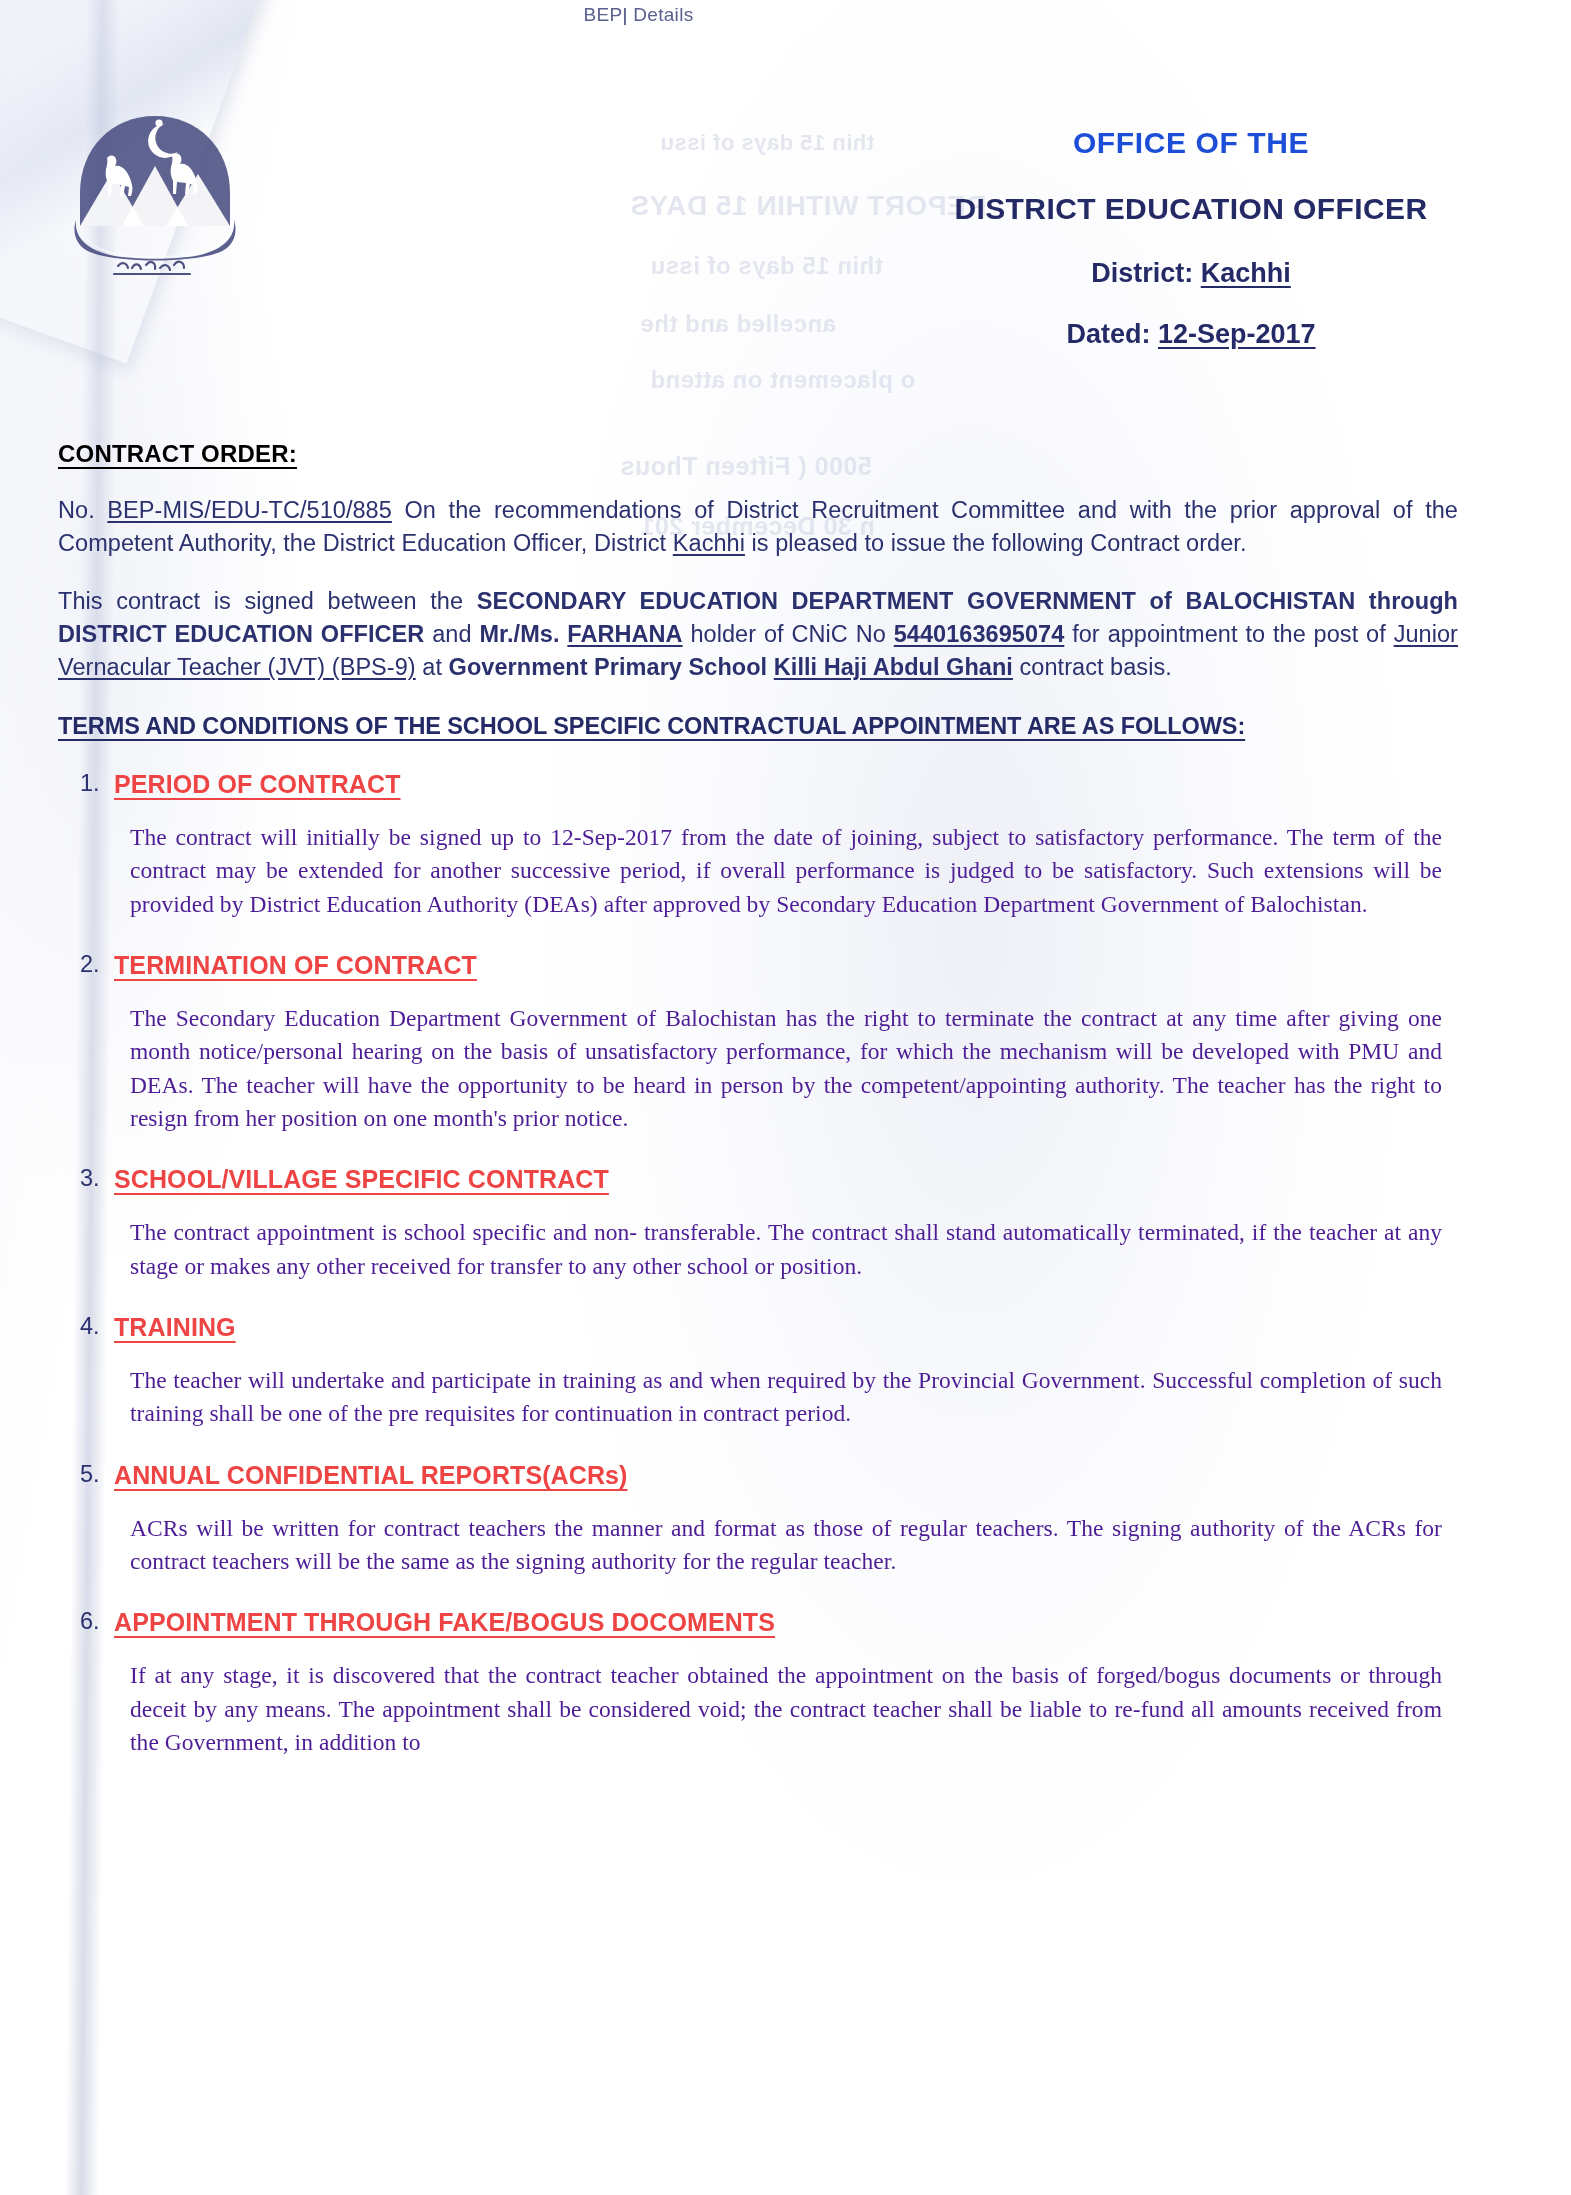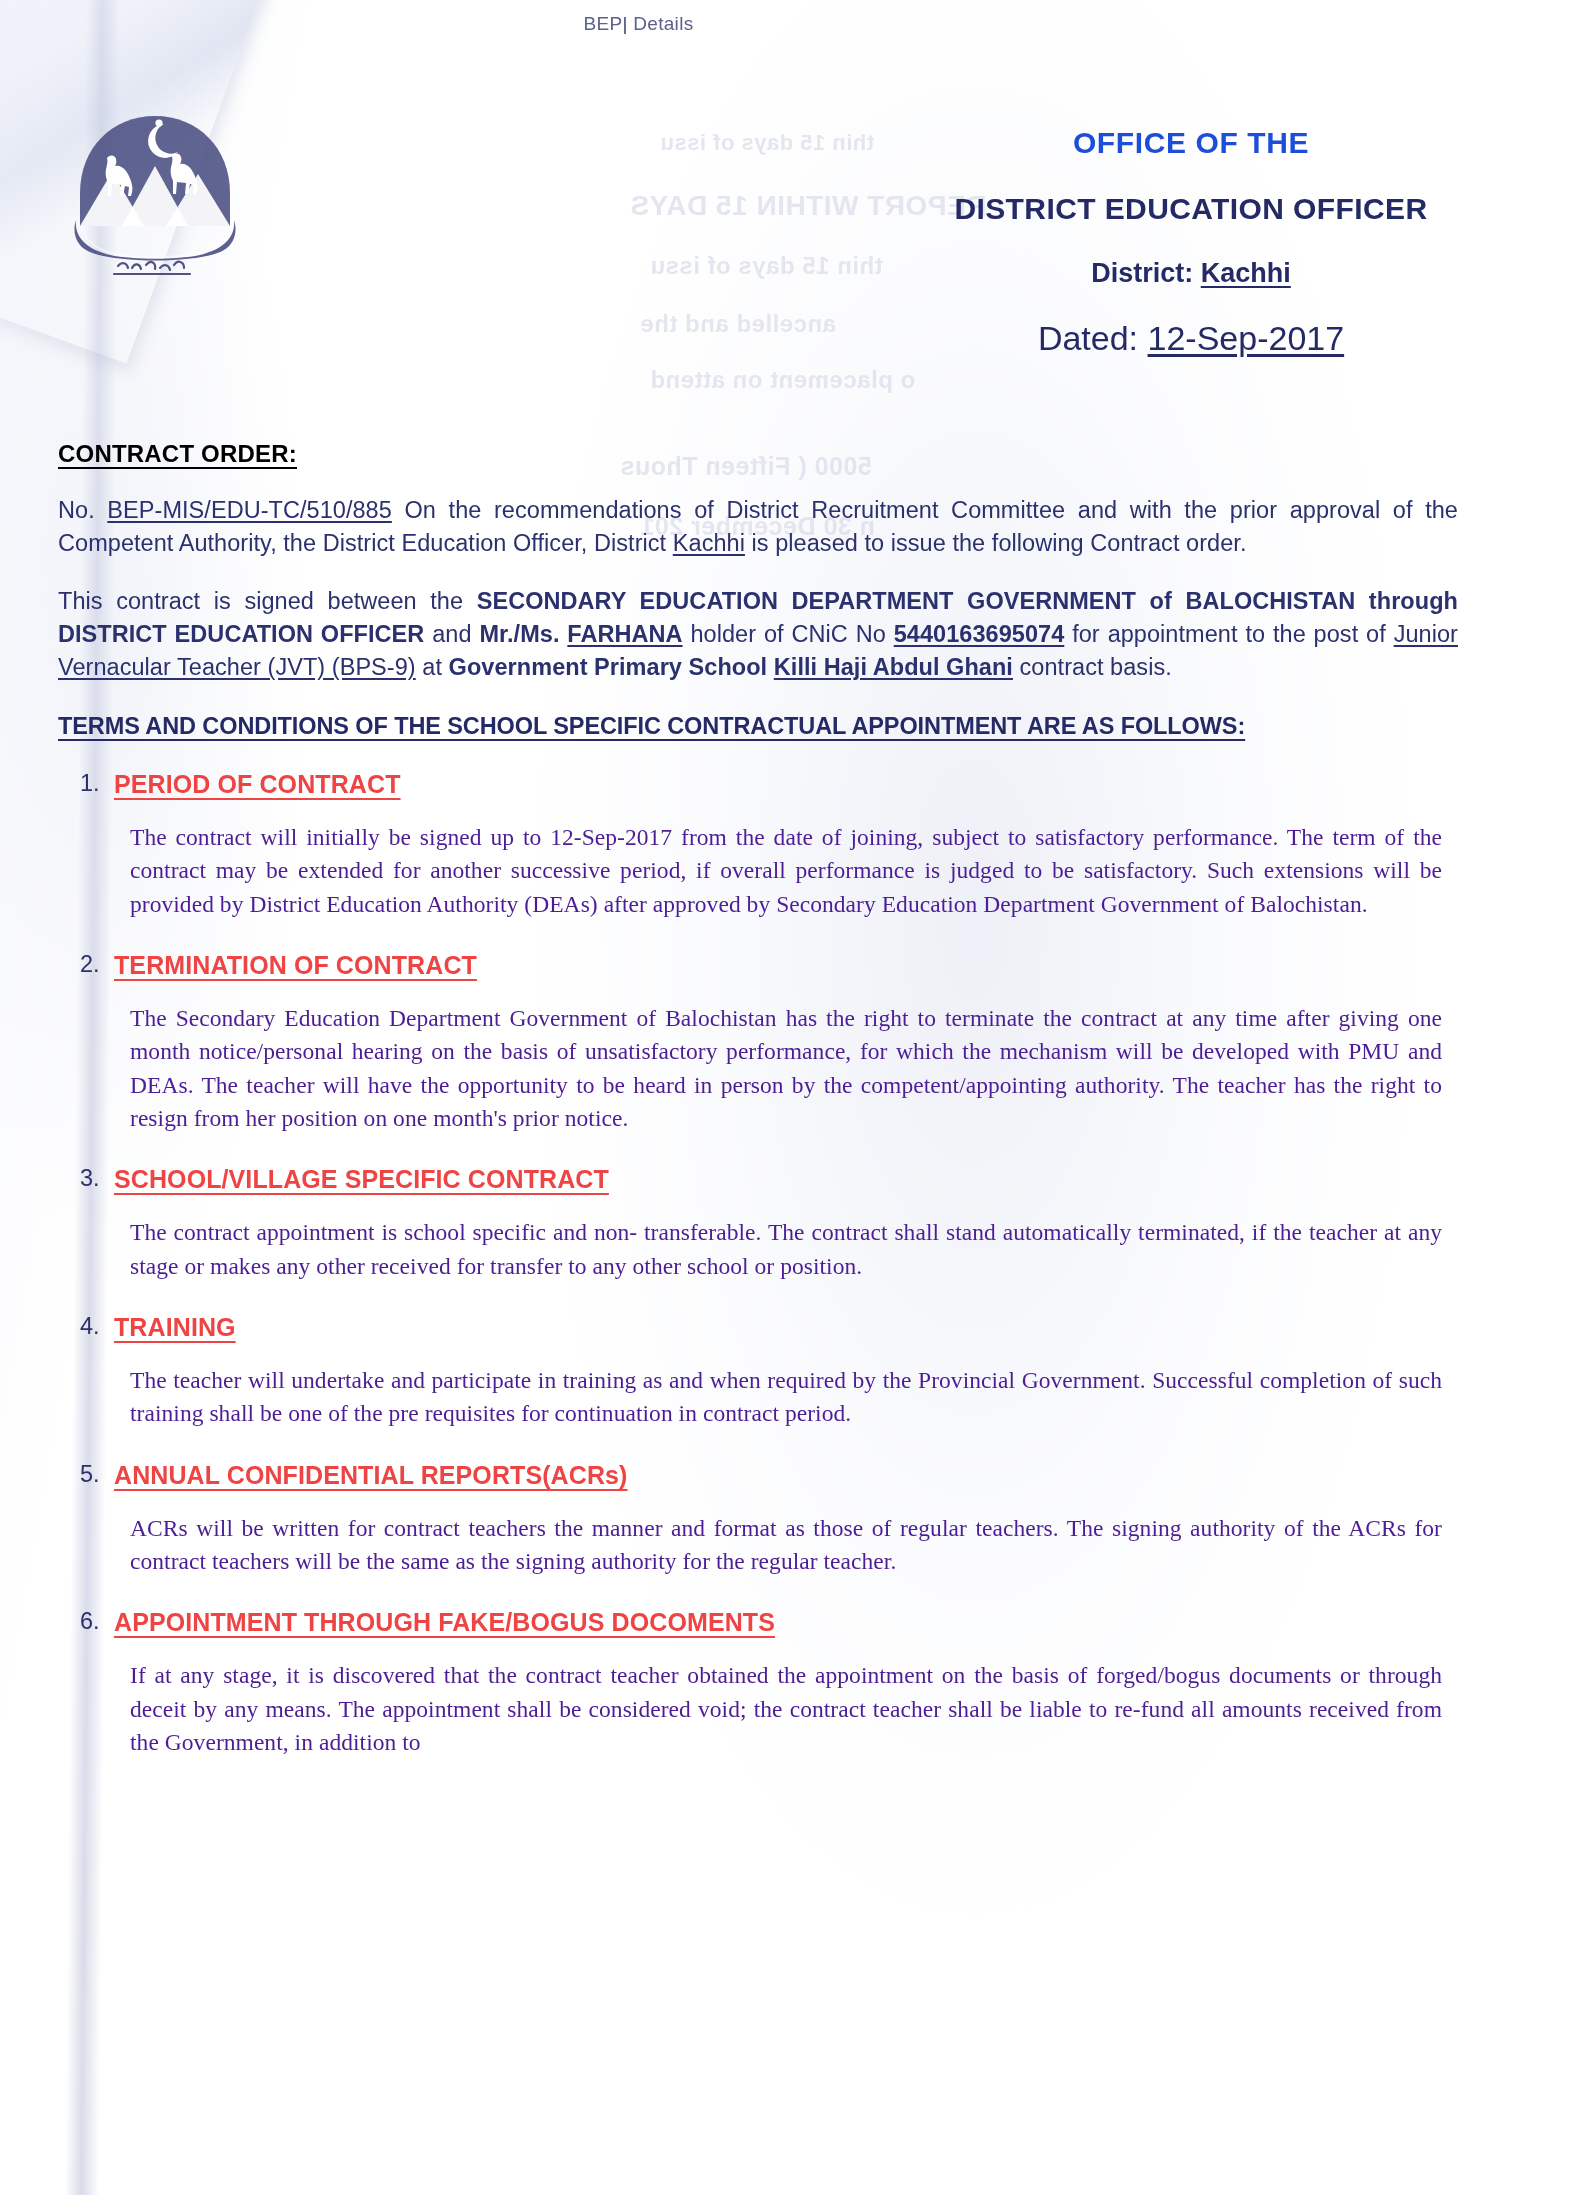--- a/index.html
+++ b/index.html
@@ -68,21 +68,21 @@
   }
 
   
   .content {
     position: relative;
     z-index: 4;
   }
 
   .header-tab {
     position: absolute;
-    top: 13px;
+    top: 4px;
     left: 0;
     width: 1277px;
     text-align: center;
     font-size: 19px;
     color: #5b618f;
     letter-spacing: 0.3px;
   }
   .header-tab .sep { color: #3c4278; }
 
   .emblem {
@@ -116,22 +116,22 @@
     margin-bottom: 36px;
   }
   .office-district {
     font-size: 27px;
     font-weight: 700;
     color: #242a66;
     margin-bottom: 34px;
   }
   .office-district .u { text-decoration: underline; text-underline-offset: 4px; }
   .office-dated {
-    font-size: 34px;
-    font-weight: 400;
+    font-size: 27px;
+    font-weight: 700;
     color: #242a66;
   }
   .office-dated .u { text-decoration: underline; text-underline-offset: 4px; }
 
   .body-col {
     position: absolute;
     top: 440px;
     left: 58px;
     width: 1400px;
   }

